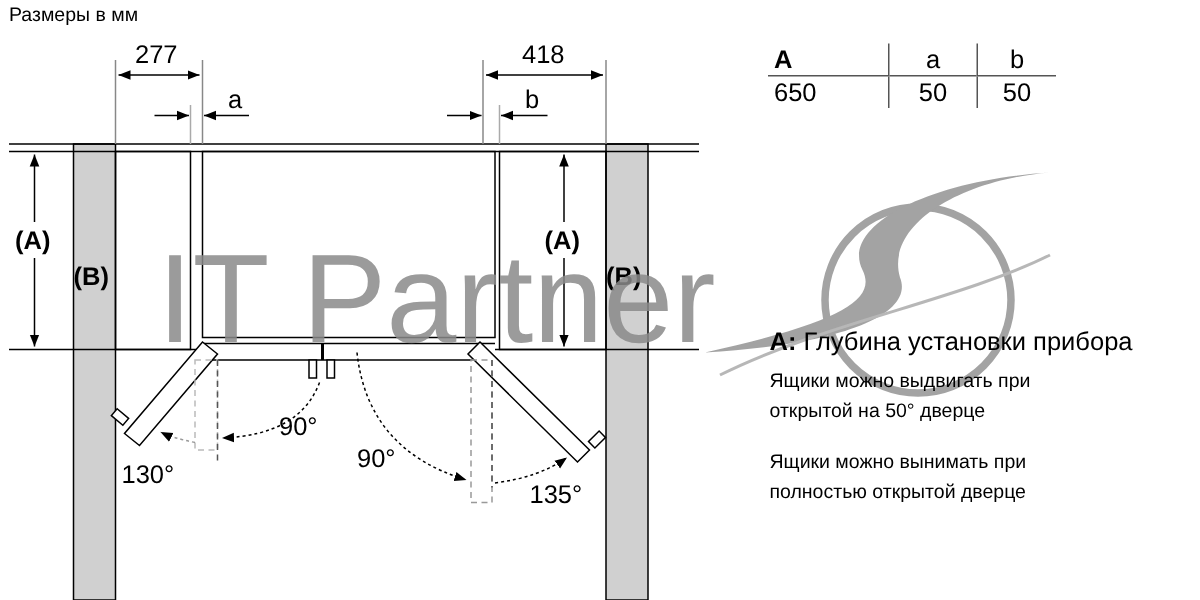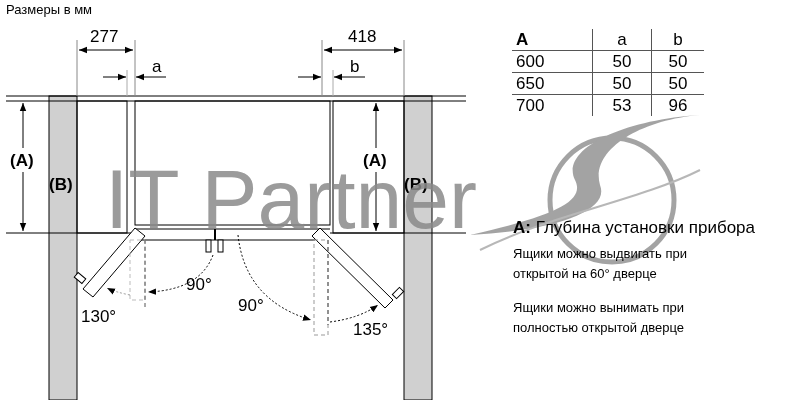--- a/index.html
+++ b/index.html
@@ -120,42 +120,32 @@
 <table class="dims">
   <thead>
     <tr>
       <th class="col-A">A</th>
       <th class="col-a">a</th>
       <th class="col-b">b</th>
     </tr>
   </thead>
   <tbody>
     <tr>
-      <td class="col-A">600</td>
-      <td class="col-a">50</td>
-      <td class="col-b">50</td>
-    </tr>
-    <tr>
       <td class="col-A">650</td>
       <td class="col-a">50</td>
       <td class="col-b">50</td>
-    </tr>
-    <tr>
-      <td class="col-A">700</td>
-      <td class="col-a">53</td>
-      <td class="col-b">96</td>
     </tr>
   </tbody>
 </table>
 
 <div class="legend">
   <div><b>A:</b> <span>Глубина установки прибора</span></div>
 </div>
 
 <div class="note" style="top:244px;">
   <div>Ящики можно выдвигать при</div>
-  <div>открытой на 60° дверце</div>
+  <div>открытой на 50° дверце</div>
 </div>
 
 <div class="note" style="top:298px;">
   <div>Ящики можно вынимать при</div>
   <div>полностью открытой дверце</div>
 </div>
 
 </body></html>

